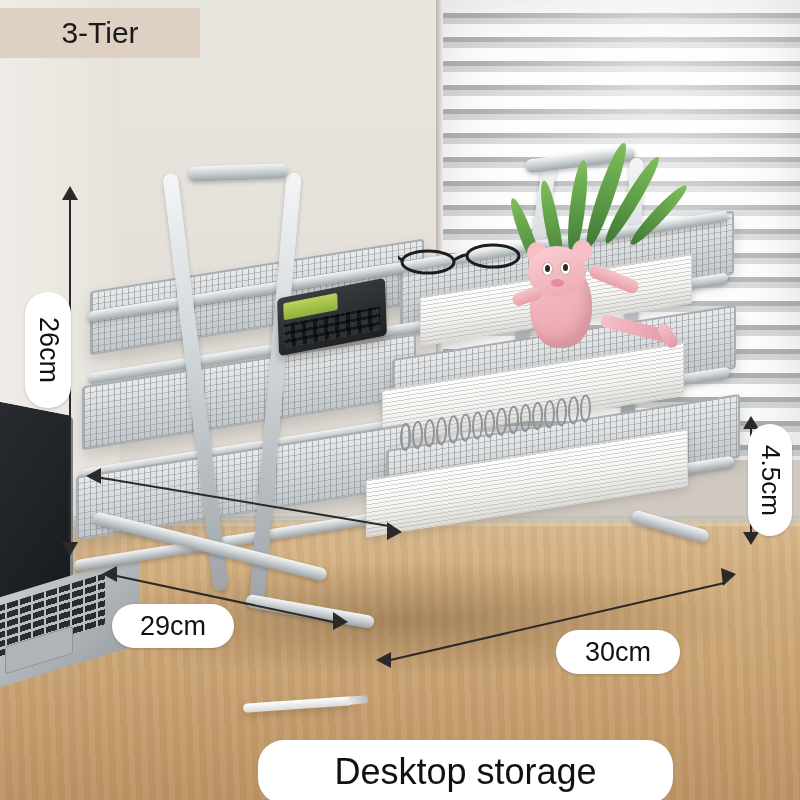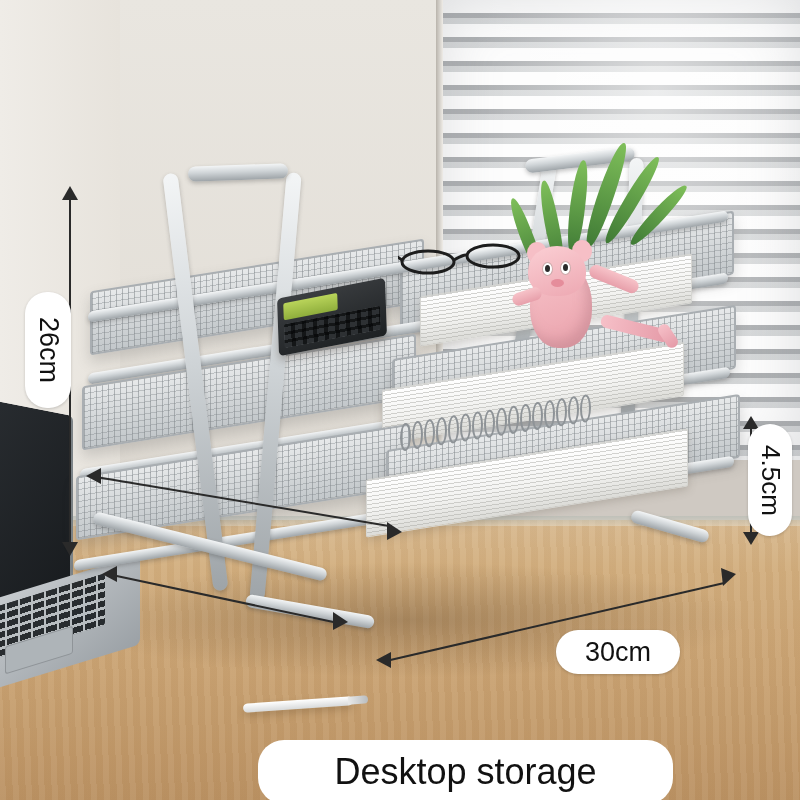--- a/index.html
+++ b/index.html
@@ -286,25 +286,27 @@
     <polygon points="18,12 3,2 3,20" fill="#2a2a2a"></polygon>
     </svg>
 
   <div class="dim-line" style="left:112px;top:574px;width:230px;height:2px;transform:rotate(12deg);transform-origin:left center;"></div>
   <svg style="position:absolute;left:102px;top:564px;" width="18" height="20">
     <polygon points="0,10 15,2 15,18" fill="#2a2a2a"></polygon>
     </svg>
   <svg style="position:absolute;left:330px;top:610px;" width="18" height="20">
     <polygon points="18,12 3,2 3,20" fill="#2a2a2a"></polygon>
     </svg>
+  <div class="pill" style="left:112px;top:604px;width:122px;height:44px;font-size:27px;">29cm</div>
 
   <div class="dim-line" style="left:386px;top:660px;width:346px;height:2px;transform:rotate(-13deg);transform-origin:left center;"></div>
   <svg style="position:absolute;left:376px;top:650px;" width="18" height="20">
     <polygon points="0,10 15,2 15,18" fill="#2a2a2a"></polygon>
     </svg>
   <svg style="position:absolute;left:718px;top:566px;" width="18" height="20">
     <polygon points="18,8 3,2 5,20" fill="#2a2a2a"></polygon>
     </svg>
   <div class="pill" style="left:556px;top:630px;width:124px;height:44px;font-size:27px;">30cm</div>
 
+  <div class="tag-tier">3-Tier</div>
   <div class="tag-desktop">Desktop storage</div>
 
 </div>
 
 </body></html>

